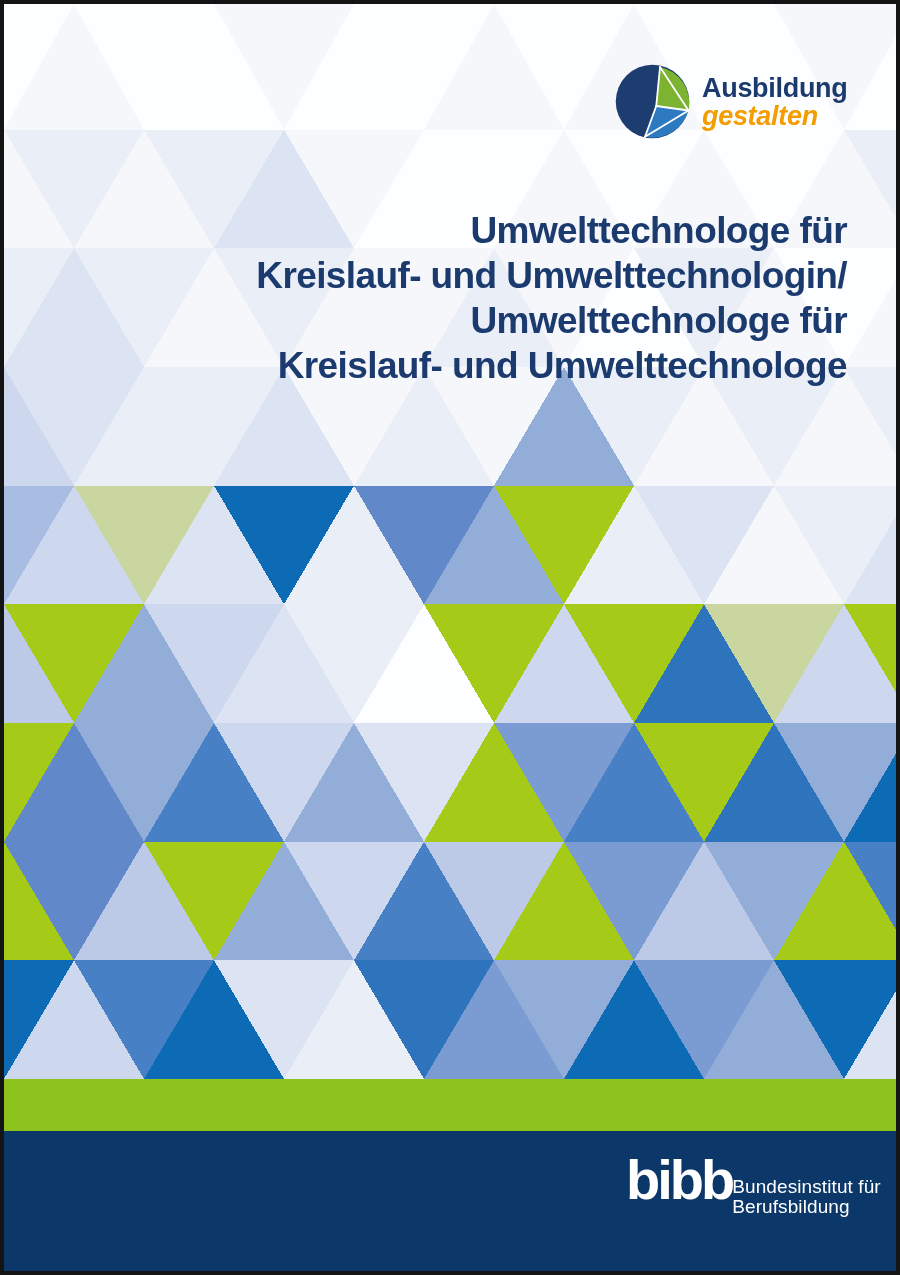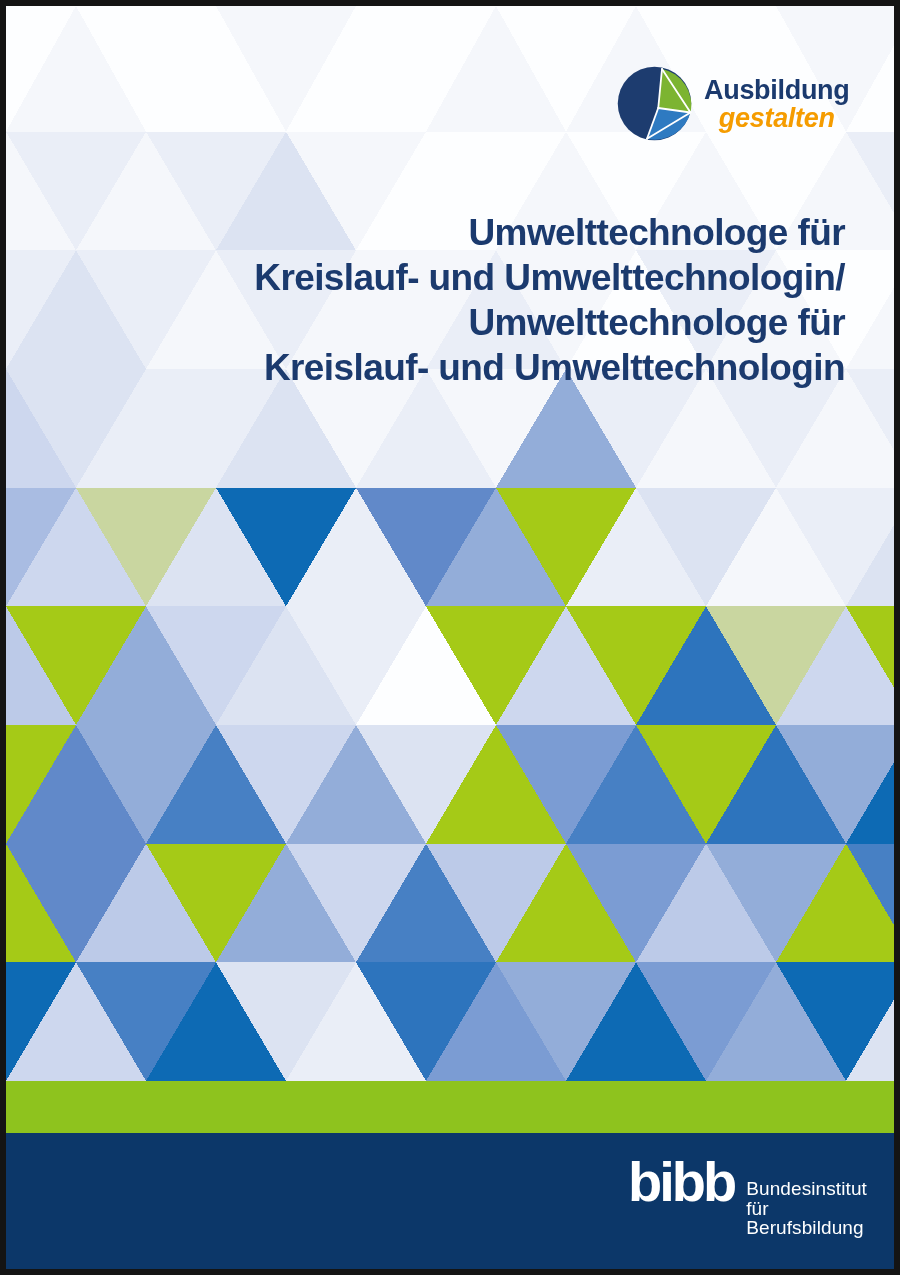--- a/index.html
+++ b/index.html
@@ -1,48 +1,48 @@
 <!DOCTYPE html>
 <html><head>
 <meta charset="utf-8">
 <style>
   html,body { margin:0; padding:0; background:#e8e8e8; }
   .cover {
     position:relative;
     width:900px; height:1275px;
     box-sizing:border-box;
     background:#ffffff;
-    border:6px solid #22c55e;
+    border:4px solid #22c55e;
     overflow:hidden;
     font-family:"Liberation Sans", sans-serif;
     margin:0 auto;
   }
   #pattern { position:absolute; top:0; left:0; display:block; }
 
   
   .brand { position:absolute; top:60px; left:611px; display:flex; align-items:center; gap:12px; }
   .brand-icon { width:75px; height:75px; flex:0 0 auto; }
   .brand-text { font-size:27px; font-weight:bold; line-height:28px; letter-spacing:-0.3px; }
-  .brand-line2 { font-style:italic;text-align:center; }
+  .brand-line2 { font-style:italic; }
 
   
   .title {
     position:absolute; top:204px; right:49px;
     text-align:right;
     font-size:37px; font-weight:bold; line-height:45px;
     letter-spacing:-0.6px;
     white-space:nowrap;
   }
 
   
   .green-bar { position:absolute; top:1075px; left:0; width:100%; height:52px; }
 
   
   .footer { position:absolute; top:1127px; left:0; width:100%; height:148px; }
-  .footer-inner { position:absolute; left:622px; top:24px; display:flex; align-items:flex-start; gap:12px; }
+  .footer-inner { position:absolute; left:622px; top:24px; display:flex; align-items:flex-start; gap:0; }
   .bibb-logo {
     color:#ffffff; font-size:56px; font-weight:bold;
     letter-spacing:-3px; line-height:50px;
     font-family:"Liberation Sans", sans-serif;
   }
   .publisher { color:#ffffff; font-size:19px; line-height:19.5px; padding-top:22px; letter-spacing:0.1px; }
 </style>
 </head>
 <body>
 
@@ -211,21 +211,21 @@
     <div class="brand-text">
       <div class="brand-line1" style="color: rgb(27, 58, 110);">Ausbildung</div>
       <div class="brand-line2" style="color: rgb(245, 156, 0);">gestalten</div>
     </div>
   </div>
 
   <h1 class="title" style="margin: 0px; font-size: 37px; color: rgb(27, 58, 110);">
     <div>Umwelttechnologe für</div>
     <div>Kreislauf- und Umwelttechnologin/</div>
     <div>Umwelttechnologe für</div>
-    <div>Kreislauf- und Umwelttechnologin</div>
+    <div>Kreislauf- und Umwelttechnologe</div>
   </h1>
 
   <div class="green-bar" style="background: rgb(142, 195, 30);"></div>
 
   <div class="footer" style="background: rgb(12, 55, 105);">
     <div class="footer-inner">
       <div class="bibb-logo">bibb</div>
       <div class="publisher">
         <div>Bundesinstitut für</div>
         <div>Berufsbildung</div>

